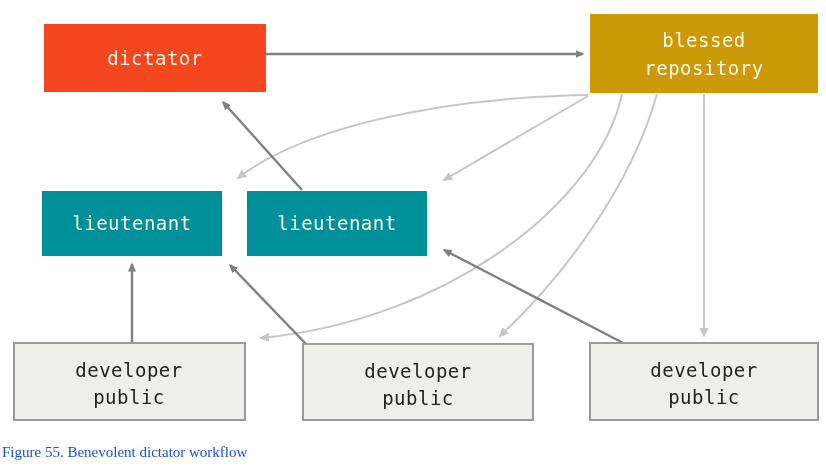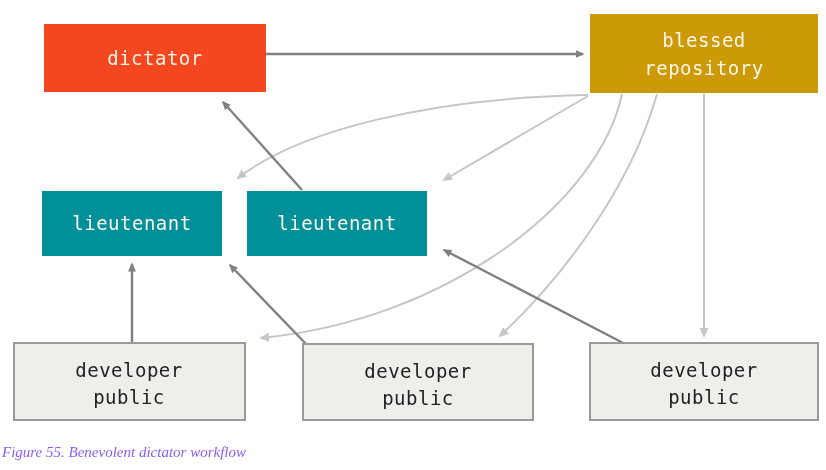--- a/index.html
+++ b/index.html
@@ -32,23 +32,22 @@
     font-size: 19px;
     letter-spacing: 0.5px;
   }
   .node-label.light { fill: #fdf6e8; }
   .node-label.dark  { fill: #222222; }
   .caption {
     position: absolute;
     left: 2px;
     top: 444px;
     font-family: "Liberation Serif", "DejaVu Serif", serif;
-    font-style: italic;
     font-size: 15px;
-    color: #8b5cf6;
+    color: #1d4ed8;
     white-space: nowrap;
   }
 </style>
 </head>
 <body>
 
 <div id="figure-root">
 
   <svg id="diagram-svg" viewBox="0 0 826 440">
     <defs>

